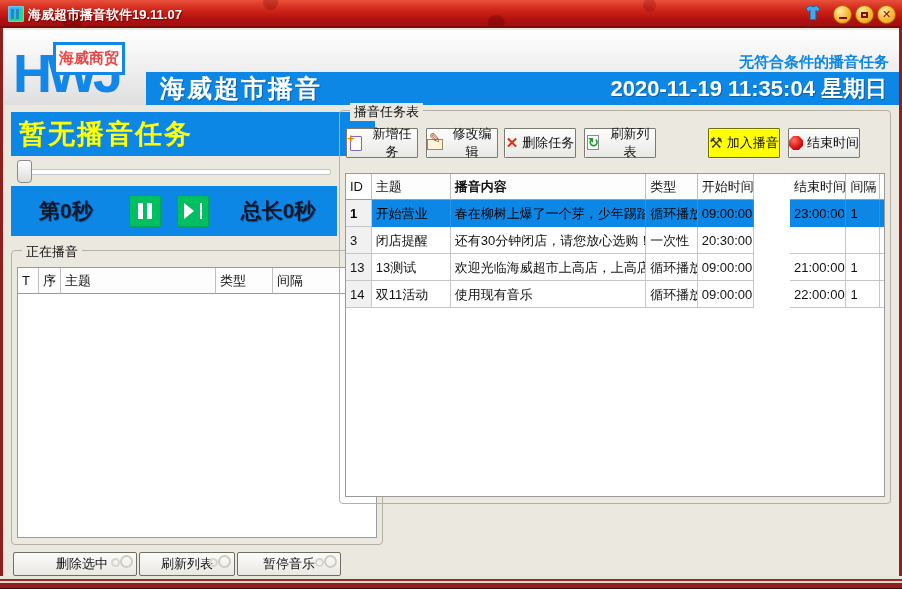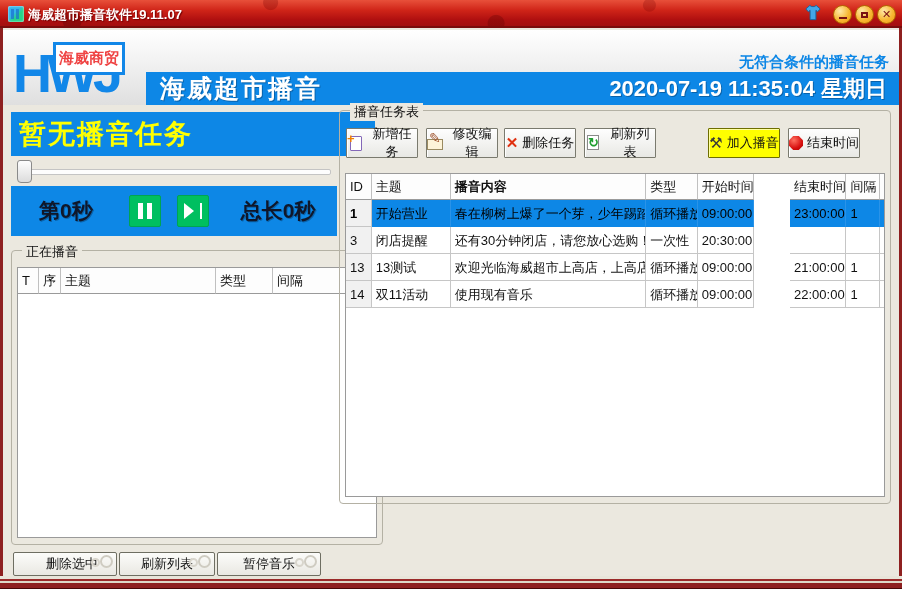--- a/index.html
+++ b/index.html
@@ -94,21 +94,21 @@
   .ic-edit .pen{position:absolute;left:2px;top:-5px;color:#a0522d;font-size:14px;}
   .ic-del{color:#e03010;font-size:15px;font-weight:bold;width:auto;line-height:16px;}
   .ic-ref .page{position:absolute;left:2px;top:0;width:10px;height:13px;background:#fff;border:1px solid #8a8a8a;}
   .ic-ref .arr{position:absolute;left:3px;top:0;color:#1f9e30;font-weight:bold;font-size:13px;}
   .ic-tools{color:#3a3a3a;font-size:15px;width:auto;line-height:16px;}
   .ic-stop{width:14px;height:14px;background:radial-gradient(circle at 35% 30%,#ff7060,#d81010 60%,#a80000);clip-path:polygon(30% 0,70% 0,100% 30%,100% 70%,70% 100%,30% 100%,0 70%,0 30%);}
 
   
   .lp-buttons{position:absolute;left:10px;top:552px;display:flex;gap:2px;}
   .lp-btn{position:relative;height:24px;background:linear-gradient(#fcfcfa,#e9e8e2);border:1px solid #6e6e62;border-radius:2px;font-size:13px;color:#111;cursor:pointer;overflow:hidden;box-sizing:border-box;}
-  .lp-btn.w1{width:104px;padding-left:20px;} .lp-btn.w2{width:96px;} .lp-btn.w3{width:104px;}
+  .lp-btn.w1{width:124px;padding-left:20px;} .lp-btn.w2{width:96px;} .lp-btn.w3{width:104px;}
   .swirl{position:absolute;right:2px;top:1px;width:22px;height:13px;pointer-events:none;}
   .swirl::before{content:"";position:absolute;right:1px;top:1px;width:9px;height:9px;border:2px solid #cfccc2;border-radius:50%;}
   .swirl::after{content:"";position:absolute;right:14px;top:4px;width:5px;height:5px;border:2px solid #d8d5cc;border-radius:50%;}
 
   
   .bottom-band{position:absolute;left:-3px;bottom:0;width:902px;height:13px;background:linear-gradient(#e8e5da 0 3px,#9a2a2a 3px 5px,#ded8c8 5px 7px,#8e2020 7px 12px,#4a0707 12px 13px);}
 </style>
 </head>
 <body>
 
@@ -138,21 +138,21 @@
   </div>
 
   <div class="header">
     <div class="logo">
       <span class="logo-letters">HWJ</span>
       <span class="logo-badge">海威商贸</span>
     </div>
     <div class="status-msg">无符合条件的播音任务</div>
     <div class="bluebar">
       <span class="app-title">海威超市播音</span>
-      <span class="datetime">2020-07-19 11:35:04 星期日</span>
+      <span class="datetime">2020-11-19 11:35:04 星期日</span>
     </div>
   </div>
 
   <div class="banner">暂无播音任务</div>
 
   <div class="slider-row">
     <div class="slider-track"></div>
     <div class="slider-thumb"></div>
   </div>
 

